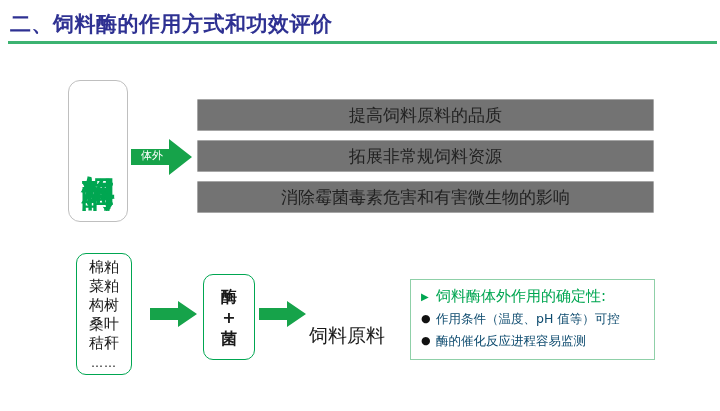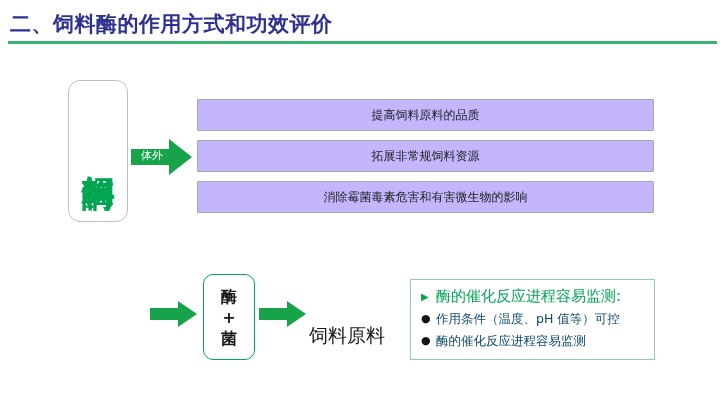--- a/index.html
+++ b/index.html
@@ -88,26 +88,26 @@
     line-height: 14px;
   }
 
   .oval-box {
     position: absolute;
     left: 197px;
     width: 457px;
     height: 32px;
     border: 1.2px solid #a6a6a6;
     border-radius: 1px;
-    background: #c4b5fd;
-    box-sizing: border-box;
-    display: flex;
-    align-items: center;
-    justify-content: center;
-    font-size: 12px;
+    background: #737373;
+    box-sizing: border-box;
+    display: flex;
+    align-items: center;
+    justify-content: center;
+    font-size: 17px;
     color: #222222;
   }
   .oval-1 { top: 99px; }
   .oval-2 { top: 140px; }
   .oval-3 { top: 181px; }
 
   
   .material-box {
     position: absolute;
     left: 76px;
@@ -240,20 +240,28 @@
   <div class="oval-box oval-1">
     <span>提高饲料原料的品质</span>
   </div>
   <div class="oval-box oval-3">
     <span>消除霉菌毒素危害和有害微生物的影响</span>
   </div>
   <div class="oval-box oval-2">
     <span>拓展非常规饲料资源</span>
   </div>
 
+  <div class="material-box">
+    <div class="material-line">棉粕</div>
+    <div class="material-line">菜粕</div>
+    <div class="material-line">构树</div>
+    <div class="material-line">桑叶</div>
+    <div class="material-line">秸秆</div>
+    <div class="material-line dots">……</div>
+  </div>
 
   <div class="arrow-plain arrow-a">
     <svg width="48" height="26" viewBox="0 0 48 26">
       <path d="M0,7 L28,7 L28,0 L47,13 L28,26 L28,19 L0,19 Z" fill="#16a34a"></path>
     </svg>
   </div>
 
   <div class="enzyme-bac-box">
     <div class="enzyme-bac-line">酶</div>
     <div class="enzyme-bac-line">+</div>
@@ -264,21 +272,21 @@
     <svg width="48" height="26" viewBox="0 0 48 26">
       <path d="M0,7 L28,7 L28,0 L47,13 L28,26 L28,19 L0,19 Z" fill="#16a34a"></path>
     </svg>
   </div>
 
   <div class="raw-material-label">饲料原料</div>
 
   <div class="note-box">
     <div class="note-row">
       <span class="note-marker triangle">▶</span>
-      <span class="note-text head">酶的催化反应进程容易监测:</span>
+      <span class="note-text head">饲料酶体外作用的确定性:</span>
     </div>
     <div class="note-row">
       <span class="note-marker dot">●</span>
       <span class="note-text body">作用条件（温度、pH 值等）可控</span>
     </div>
     <div class="note-row">
       <span class="note-marker dot">●</span>
       <span class="note-text body">酶的催化反应进程容易监测</span>
     </div>
   </div>

